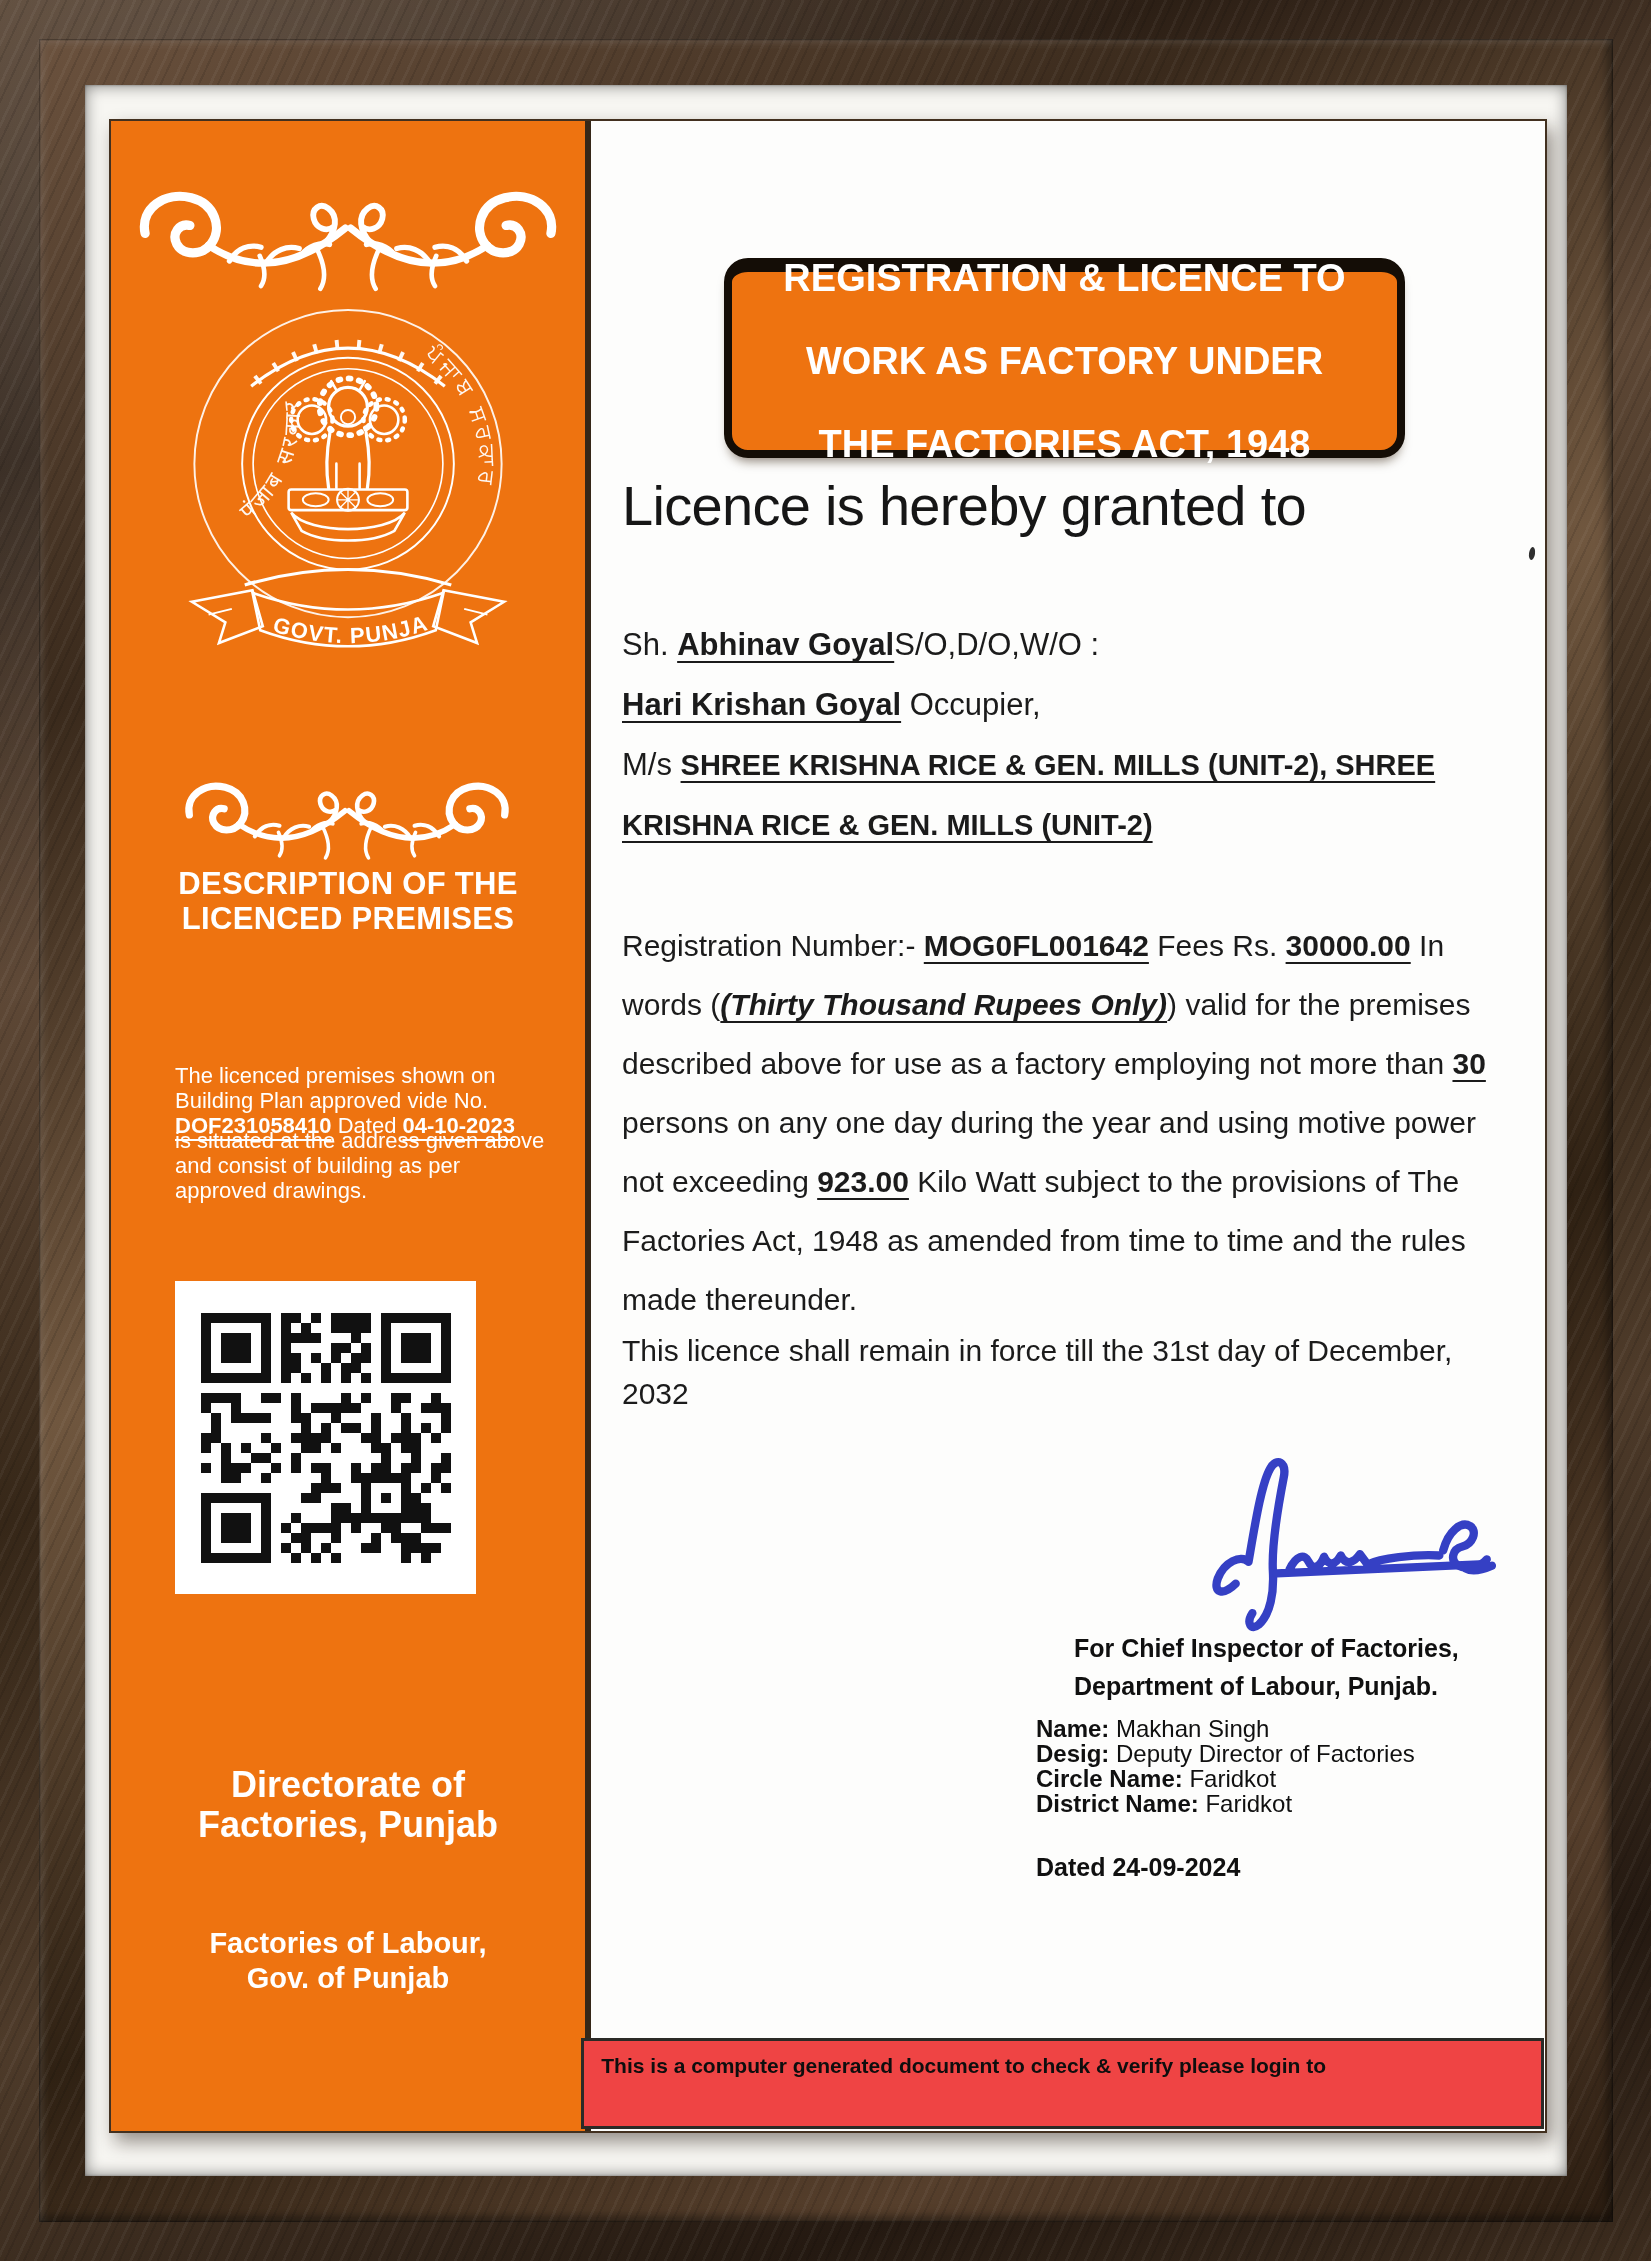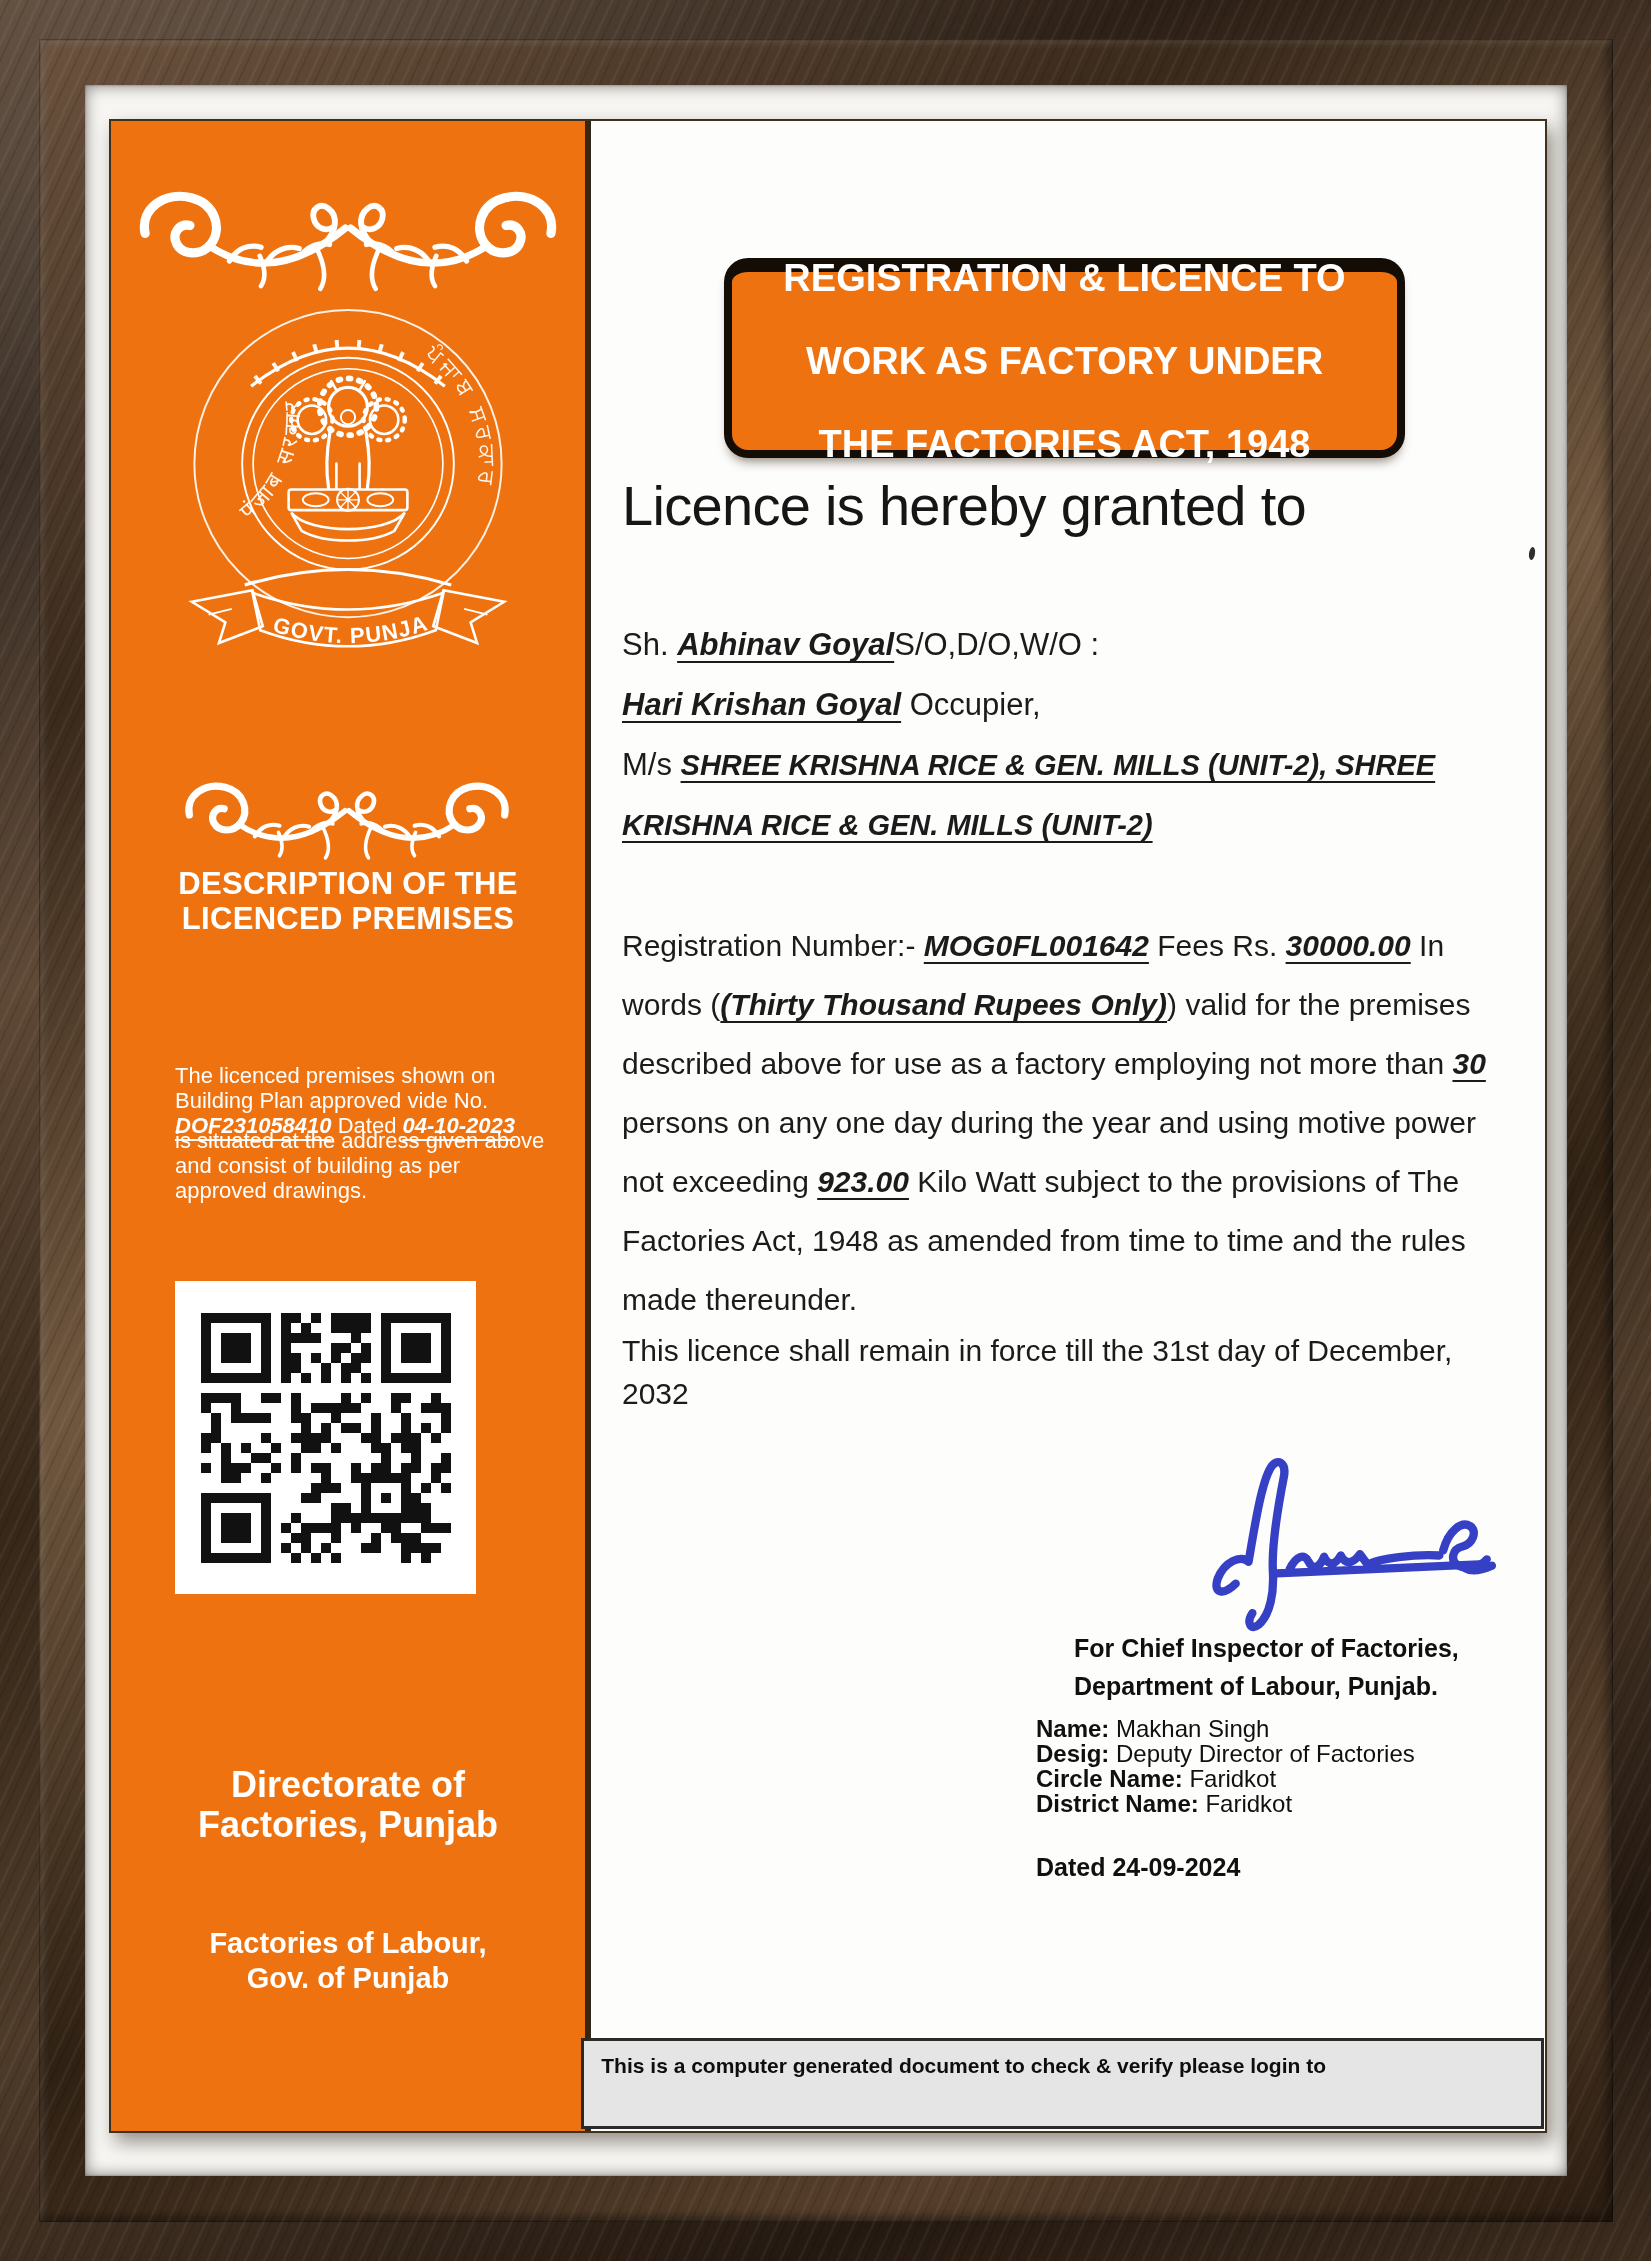--- a/index.html
+++ b/index.html
@@ -46,32 +46,32 @@
     display:flex;flex-direction:column;justify-content:center;align-items:center;text-align:center;
     color:#fff;font-weight:bold;font-size:38px;line-height:42px;
     box-shadow:0 8px 10.7px -5.3px rgba(50,30,10,.55);gap:41px;}
   .granted-heading{position:absolute;left:31px;top:352px;font-size:56px;letter-spacing:-0.7px;color:#161616;}
   .names{position:absolute;left:31px;top:494px;color:#1b1b1b;font-size:31px;}
   .nline{line-height:60px;white-space:nowrap;}
   .nline-company{font-weight:bold;font-size:29px;}
   .reg{position:absolute;left:31px;top:795px;width:900px;color:#1b1b1b;font-size:30px;line-height:59px;}
   .validity{font-size:30px;line-height:43px;margin-top:0;}
   .b{font-weight:bold;}
-  .bu{font-weight:bold;text-decoration:underline;text-decoration-thickness:2px;text-underline-offset:6px;font-style:italic;}
+  .bu{font-weight:bold;text-decoration:underline;text-decoration-thickness:2px;text-underline-offset:6px;}
   .bui{font-weight:bold;font-style:italic;text-decoration:underline;text-decoration-thickness:2px;text-underline-offset:6px;}
   .signature{position:absolute;left:573px;top:1303px;width:333px;height:213px;}
   .officer{position:absolute;left:445px;top:1513px;color:#101010;}
   .off-b{font-weight:bold;font-size:25px;line-height:29px;margin-left:38px;}
   .off-b2{margin-top:9.3px;}
   .off-rows{margin-top:14.7px;font-size:24px;line-height:25px;}
   .off-dated{margin-top:37px;font-weight:bold;font-size:25px;}
   .speck{position:absolute;left:938px;top:426px;width:6px;height:13.3px;background:#2f2f2f;border-radius:50%;transform:rotate(8deg);}
 
   .footer-box{position:absolute;left:470px;right:1.3px;top:1917px;height:91px;box-sizing:border-box;
-    background:#e5e5e5;border:3.3px solid #2b2a26;padding:8px 6.7px 0 17.3px;
+    background:#ef4444;border:3.3px solid #2b2a26;padding:8px 6.7px 0 17.3px;
     color:#0e0e0e;font-weight:bold;font-size:21px;line-height:33px;}
 </style>
 </head>
 <body>
 
 <div class="stage">
   <div class="wood"></div>
   <div class="wood-inner"></div>
   <div class="matte"></div>
 

